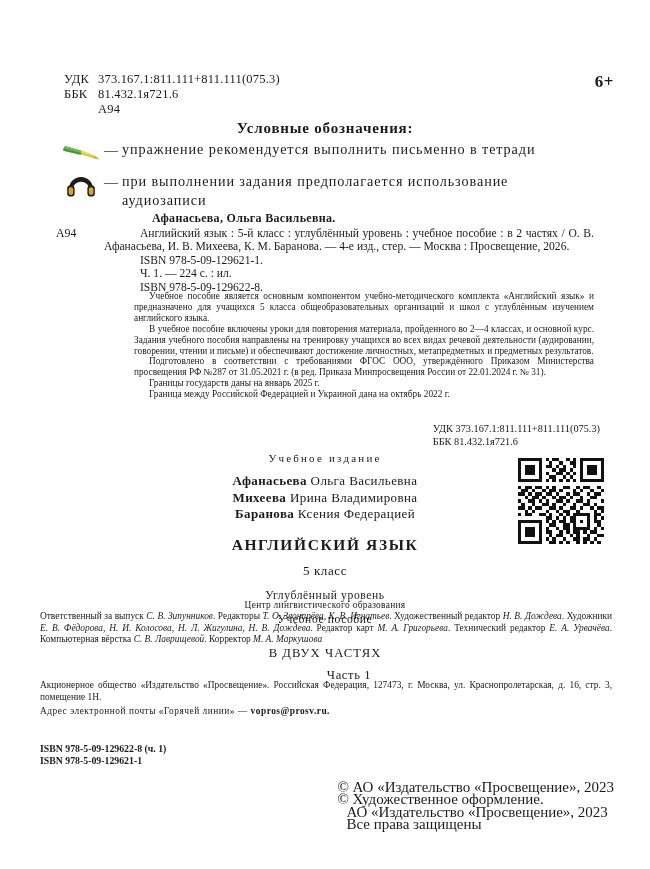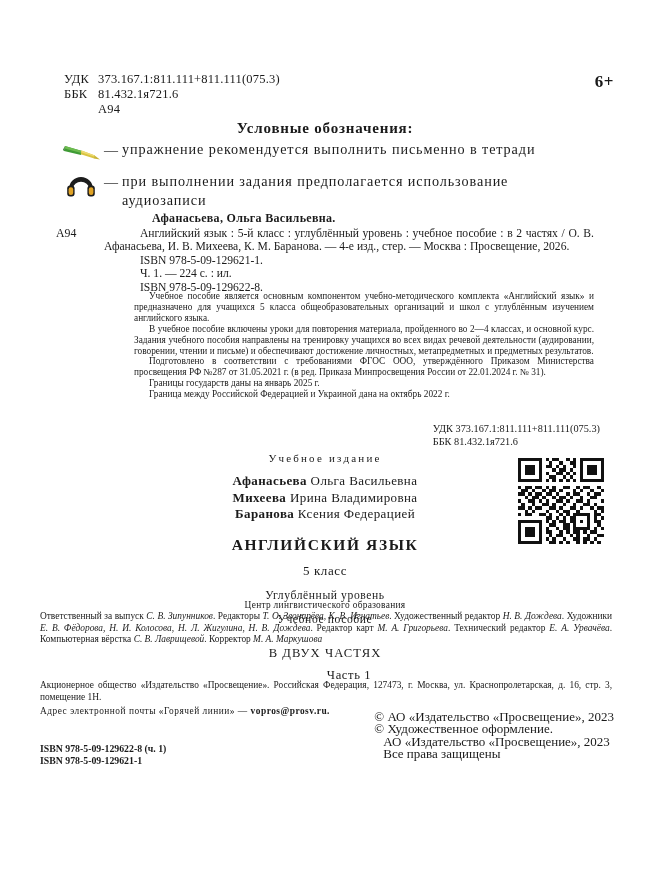--- a/index.html
+++ b/index.html
@@ -273,23 +273,23 @@
   .isbn-bottom {
     position: absolute;
     top: 743px;
     left: 40px;
     font-size: 9.8px;
     line-height: 12.4px;
     font-weight: bold;
   }
   .copyright {
     position: absolute;
-    top: 711px;
+    top: 781px;
     right: 36px;
-    font-size: 13px;
+    font-size: 15px;
     line-height: 12.4px;
     text-align: left;
   }
   .copyright .indent { padding-left: 9px; }
 </style>
 </head>
 <body>
 
 <div class="page">
 

